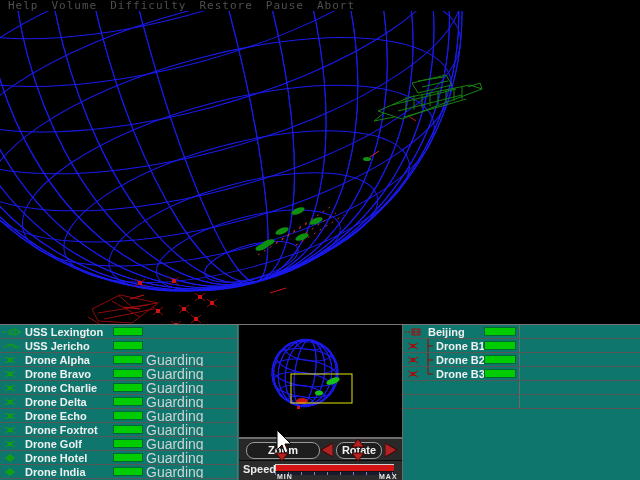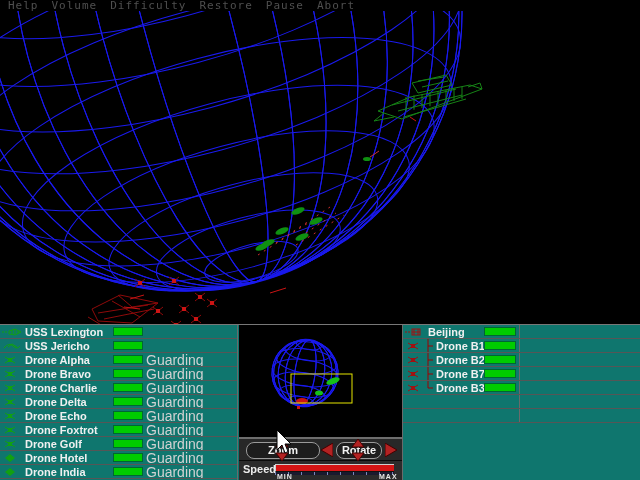--- a/index.html
+++ b/index.html
@@ -354,31 +354,20 @@
           </svg>
           <span class="name">Drone B2</span>
           <div class="hbar" style="width:32px"></div>
         </div>
         <div class="row">
           <svg class="icon" viewBox="0 0 20 10">
             <path d="M3 2l10 6M3 8l10-6" stroke="#a01212"></path>
             <rect x="6" y="3" width="4" height="4" fill="#a01212"></rect>
           </svg>
           <svg class="tree" viewBox="0 0 8 14">
-            <path d="M3 0v14M3 7h6" stroke="#a00000"></path>
-          </svg>
-          <span class="name">Drone B7</span>
-          <div class="hbar" style="width:32px"></div>
-        </div>
-        <div class="row">
-          <svg class="icon" viewBox="0 0 20 10">
-            <path d="M3 2l10 6M3 8l10-6" stroke="#a01212"></path>
-            <rect x="6" y="3" width="4" height="4" fill="#a01212"></rect>
-          </svg>
-          <svg class="tree" viewBox="0 0 8 14">
             <path d="M3 0v7M3 7h6" stroke="#a00000"></path>
           </svg>
           <span class="name">Drone B3</span>
           <div class="hbar" style="width:32px"></div>
         </div>
         <div class="row"></div>
         <div class="row"></div>
       </div>
   </div>
 

